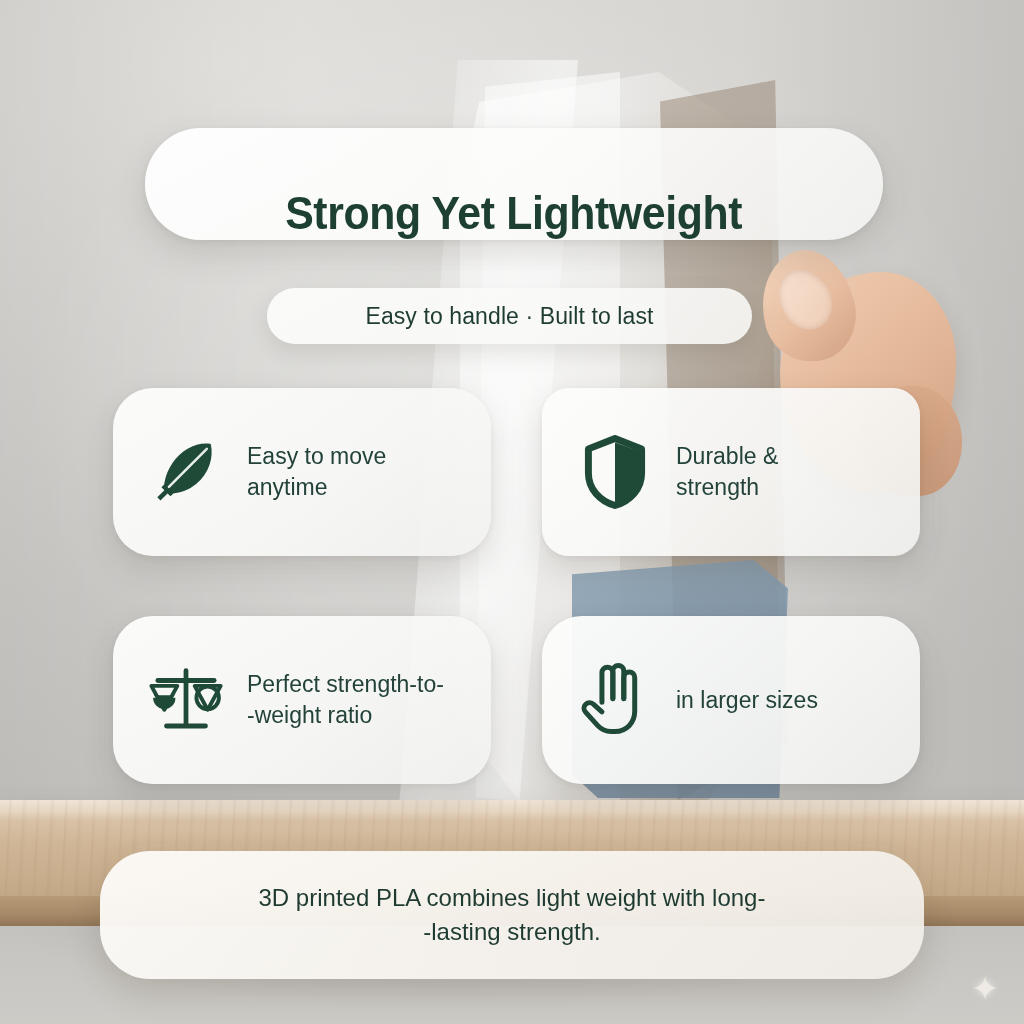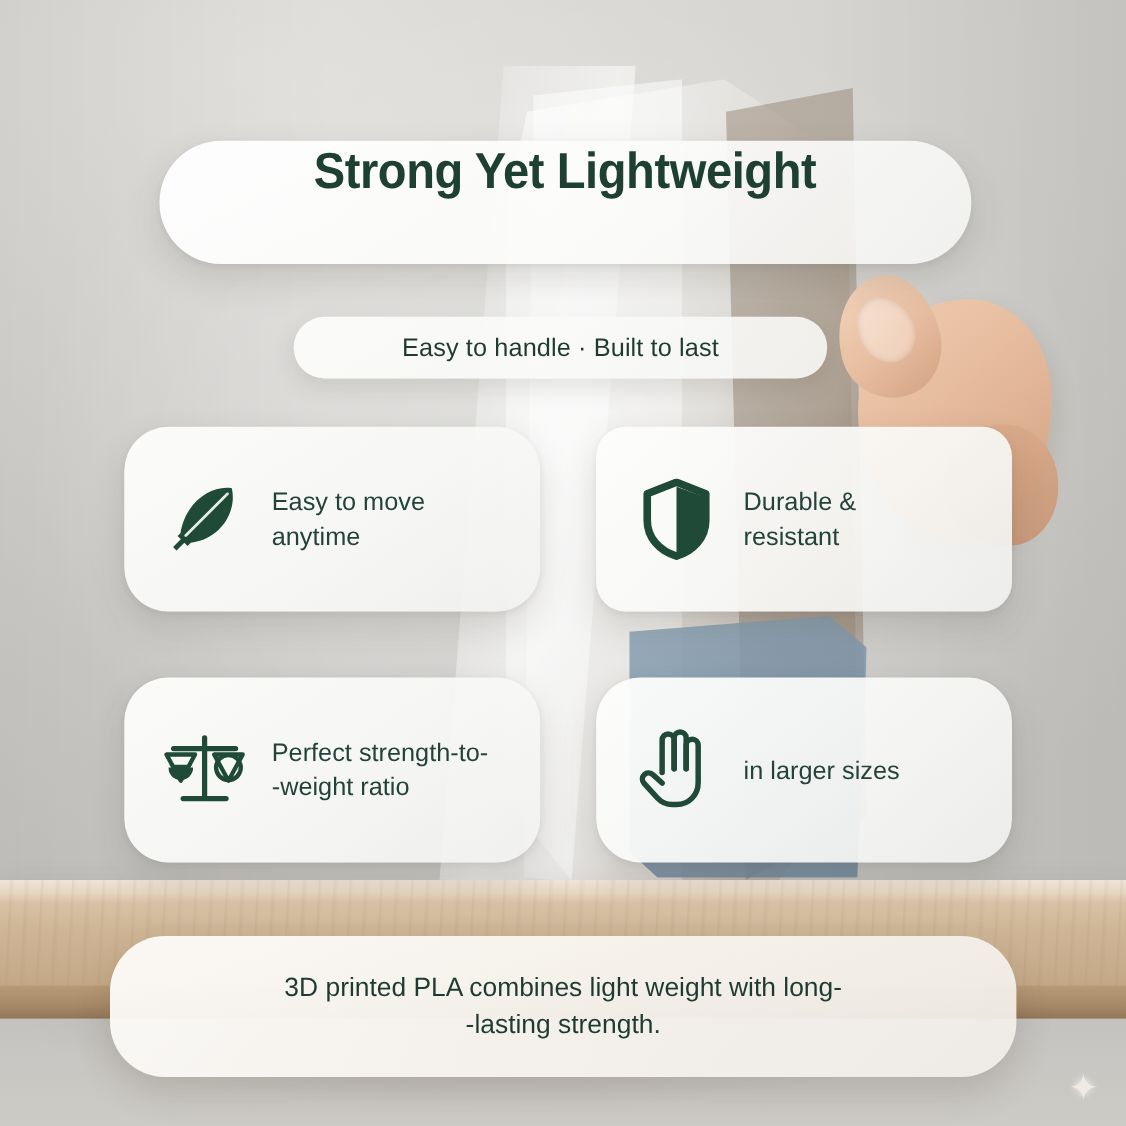--- a/index.html
+++ b/index.html
@@ -118,21 +118,21 @@
   }
 
   
   #overlay { position:absolute; inset:0; }
 
   .title-pill {
     position:absolute; left:145px; top:128px; width:738px; height:112px;
     background:linear-gradient(145deg, rgba(255,255,255,.96) 0%, rgba(251,251,250,.93) 55%, rgba(244,244,242,.90) 100%);
     border-radius:56px;
     box-shadow:0 14px 34px rgba(70,60,50,.16), 0 2px 6px rgba(70,60,50,.08);
-    display:flex; align-items:flex-start; justify-content:center;
+    display:flex; align-items:flex-end; justify-content:center;
   }
   .title-text {
     font-size:46px; font-weight:700; color:#1d4033;
     font-family:"Liberation Sans Narrow","Liberation Sans", sans-serif;
     letter-spacing:-.4px; white-space:nowrap;
     transform:scaleX(.93); transform-origin:center;
   }
 
   .subtitle-pill {
     position:absolute; left:267px; top:288px; width:485px; height:56px;
@@ -232,21 +232,21 @@
 
     <div class="card c2">
       <div class="card-icon">
         <svg width="70" height="74" viewBox="0 0 60 64" aria-hidden="true">
           <path d="M30 3 7 12v21c0 13.5 9.6 23.9 23 28 13.4-4.1 23-14.5 23-28V12L30 3z" fill="none" stroke="#1f4a37" stroke-width="6" stroke-linejoin="round"></path>
           <path d="M30 6.5 30 59.8c12.4-4.2 20.9-13.9 20.9-26.8V13.9L30 6.5z" fill="#1f4a37"></path>
         </svg>
       </div>
       <div class="card-text">
         <div>Durable &amp;</div>
-        <div>resistant</div>
+        <div>strength</div>
       </div>
     </div>
 
     <div class="card c3">
       <div class="card-icon">
         <svg width="80" height="74" viewBox="0 0 72 64" aria-hidden="true">
           <g stroke="#1f4a37" stroke-width="4.4" stroke-linecap="round" fill="none">
             <line x1="36" y1="5" x2="36" y2="54"></line>
             <line x1="10" y1="14" x2="62" y2="14"></line>
             <line x1="18" y1="56" x2="54" y2="56"></line>

